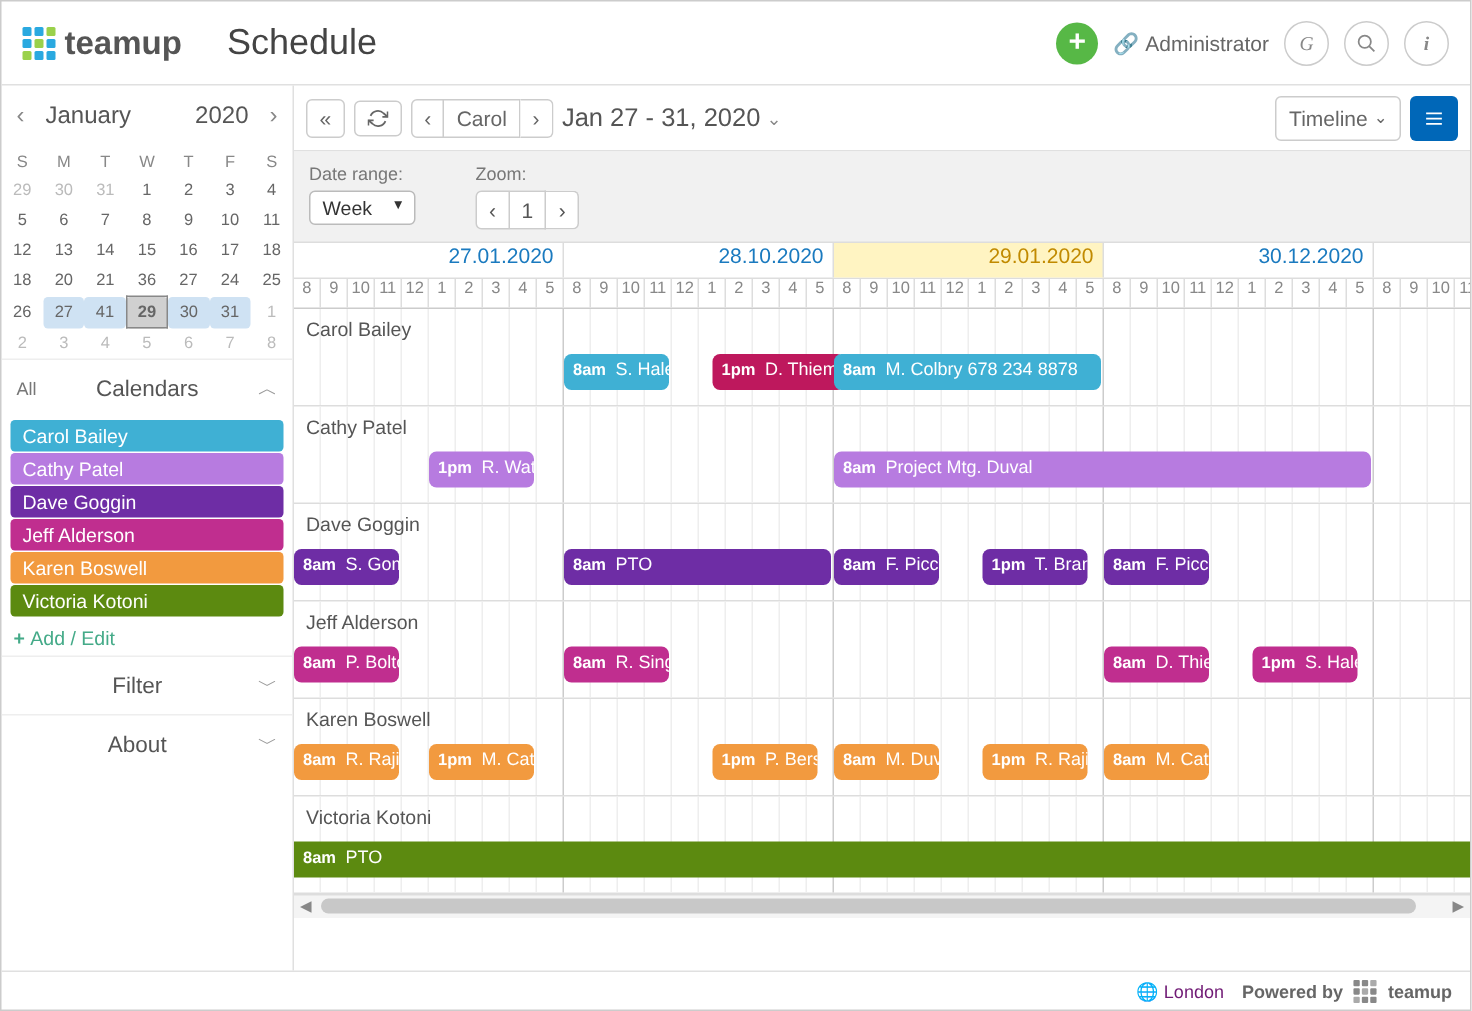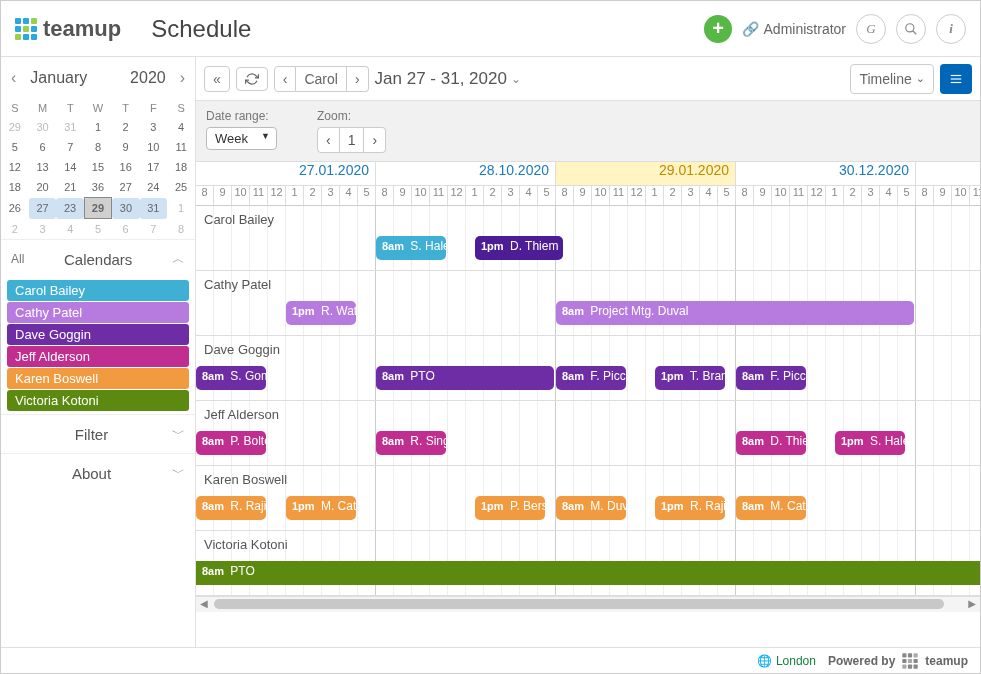--- a/index.html
+++ b/index.html
@@ -79,21 +79,21 @@
 .grid-col { border-right: 1px solid #eee; flex-shrink: 0; }
 .grid-col.major { border-right: 1px solid #ccc; }
 .event { position: absolute; top: 30px; height: 24px; border-radius: 5px; color: #fff; font-size: 12px; padding: 3px 6px; white-space: nowrap; overflow: hidden; cursor: pointer; }
 .event .time { font-weight: bold; font-size: 11px; margin-right: 3px; }
 
 .scrollbar { height: 16px; background: #f4f4f4; border-top: 1px solid #ddd; position: relative; }
 .scroll-thumb { position: absolute; left: 18px; top: 2px; height: 10px; width: 730px; background: #c8c8c8; border-radius: 5px; }
 
 
 .footer { position: absolute; bottom: 0; right: 0; left: 0; height: 26px; border-top: 1px solid #e0e0e0; display: flex; align-items: center; justify-content: flex-end; padding: 0 12px; gap: 12px; font-size: 12px; color: #888; }
-.footer a { color: #15803d; text-decoration: none; }
+.footer a { color: #701a75; text-decoration: none; }
 .footer-logo { display: flex; align-items: center; gap: 4px; font-weight: 600; color: #666; }
 </style>
 </head>
 <body>
 
 <div class="header">
   <div class="logo">
     <span class="logo-dots">
       <span style="background:#2aa9e0"></span>
         <span style="background:#2aa9e0"></span>
@@ -180,21 +180,21 @@
               <td>20</td>
               <td>21</td>
               <td>36</td>
               <td>27</td>
               <td>24</td>
               <td>25</td>
             </tr>
             <tr>
               <td>26</td>
               <td class="hl">27</td>
-              <td class="hl">23</td>
+              <td class="hl">41</td>
               <td class="today">29</td>
               <td class="hl">30</td>
               <td class="hl">31</td>
               <td class="dim">1</td>
             </tr>
             <tr>
               <td class="dim">2</td>
               <td class="dim">3</td>
               <td class="dim">4</td>
               <td class="dim">5</td>
@@ -211,20 +211,21 @@
       <span class="chev">︿</span>
     </div>
     <div class="cal-list" id="cal-list">
         <div class="cal-item" style="background: rgb(63, 176, 212);">Carol Bailey</div>
         <div class="cal-item" style="background: rgb(183, 123, 224);">Cathy Patel</div>
         <div class="cal-item" style="background: rgb(110, 45, 165);">Dave Goggin</div>
         <div class="cal-item" style="background: rgb(192, 46, 143);">Jeff Alderson</div>
         <div class="cal-item" style="background: rgb(242, 154, 63);">Karen Boswell</div>
         <div class="cal-item" style="background: rgb(92, 138, 16);">Victoria Kotoni</div>
       </div>
+    <div class="add-edit">Add / Edit</div>
     <div class="section-hdr">
       <span class="title">Filter</span>
       <span class="chev">﹀</span>
     </div>
     <div class="section-hdr">
       <span class="title">About</span>
       <span class="chev">﹀</span>
     </div>
   </div>
 
@@ -372,21 +373,22 @@
               <div class="grid-col" style="width: 18px;"></div>
               <div class="grid-col" style="width: 18px;"></div>
               <div class="grid-col" style="width: 18px;"></div>
               <div class="grid-col major" style="width: 18px;"></div>
               <div class="grid-col" style="width: 18px;"></div>
               <div class="grid-col" style="width: 18px;"></div>
               <div class="grid-col" style="width: 18px;"></div>
               <div class="grid-col" style="width: 18px;"></div>
             </div>
             <div class="event" style="background: rgb(63, 176, 212); left: 180px; width: 70px;"><span class="time">8am</span><span> S. Halep</span></div>
-            <div class="event" style="background: #4c1d95; left: 279px; width: 88px;"><span class="time">1pm</span><span> D. Thiem</span></div>
+            <div class="event" style="background: #be185d; left: 279px; width: 88px;"><span class="time">1pm</span><span> D. Thiem</span></div>
+            <div class="event" style="background: rgb(63, 176, 212); left: 360px; width: 178px;"><span class="time">8am</span><span> M. Colbry 678 234 8878</span></div>
           </div>
           <div class="person-row">
             <div class="person-label">Cathy Patel</div>
             <div class="grid-bg">
               <div class="grid-col" style="width: 18px;"></div>
               <div class="grid-col" style="width: 18px;"></div>
               <div class="grid-col" style="width: 18px;"></div>
               <div class="grid-col" style="width: 18px;"></div>
               <div class="grid-col" style="width: 18px;"></div>
               <div class="grid-col" style="width: 18px;"></div>

